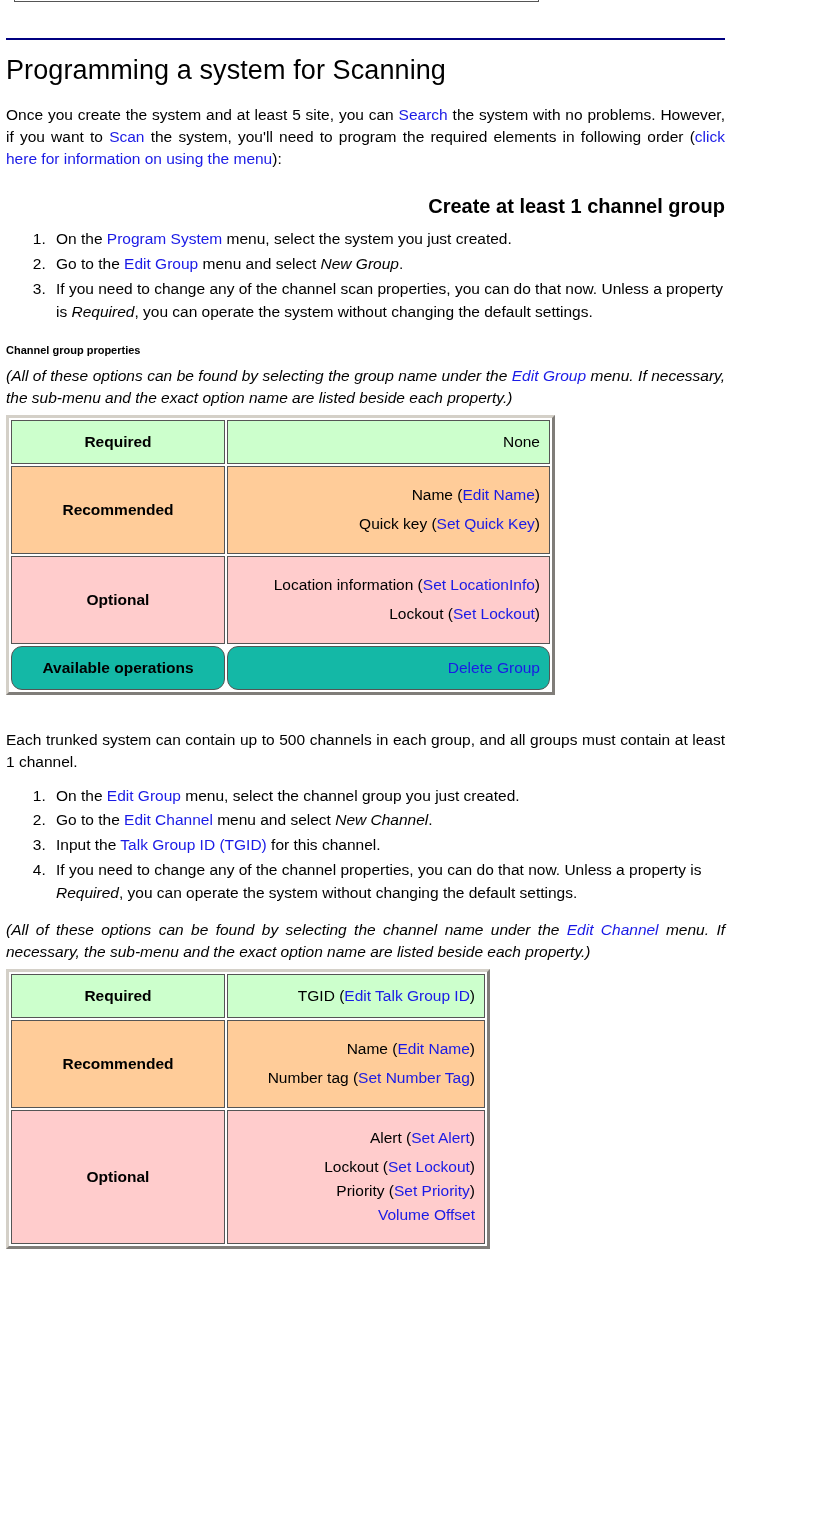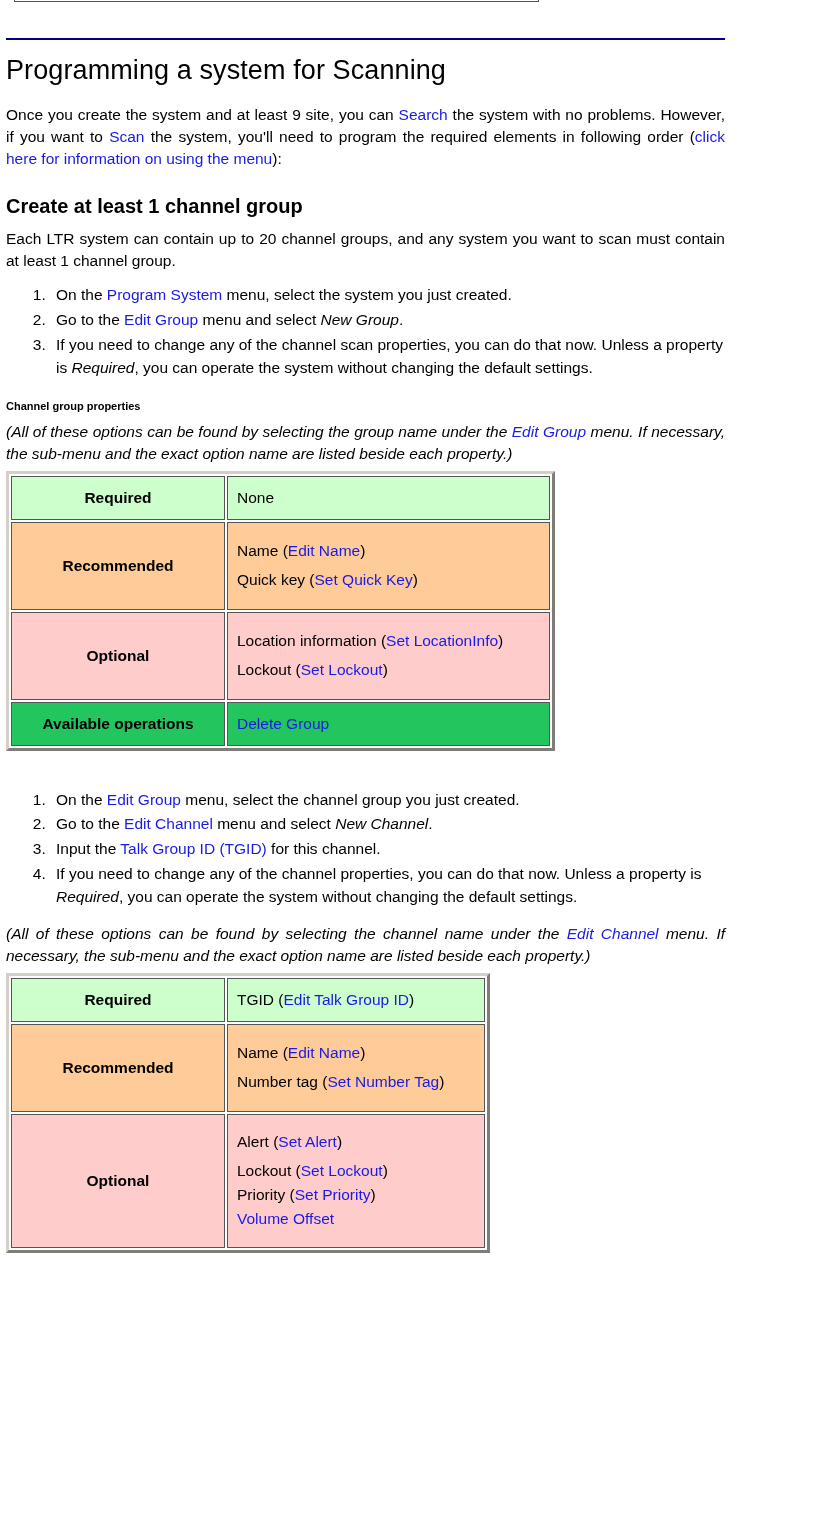--- a/index.html
+++ b/index.html
@@ -49,20 +49,21 @@
     margin: 14px 0 18px 0;
     line-height: 1.2;
     letter-spacing: 0.1px;
   }
 
   h2.section {
     font-size: 20px;
     font-weight: bold;
     margin: 24px 0 10px 0;
     line-height: 1.2;
+    text-align: right;
   }
 
   h3.subsection {
     font-size: 11px;
     font-weight: bold;
     margin: 20px 0 8px 0;
     line-height: 1.2;
   }
 
   p.para {
@@ -103,34 +104,34 @@
     border: 1px solid #555555;
     padding: 7px 9px;
     vertical-align: middle;
   }
   table.proptable td.labelcell {
     font-weight: bold;
     text-align: center;
     white-space: nowrap;
   }
   table.proptable td.valuecell {
-    text-align: left;
+    text-align: right;
   }
   table.proptable td.valuecell .vline {
     display: block;
     margin: 0 0 7px 0;
     white-space: nowrap;
   }
   table.proptable td.valuecell .vline:last-child { margin-bottom: 0; }
   table.proptable td.valuecell .vline.tight { margin-bottom: 2px; }
 
   .row-required td { background: #ccffcc; }
   .row-recommended td { background: #ffcc99; }
   .row-optional td { background: #ffcccc; }
-  .row-available td { background: #22c55e; }
+  .row-available td { background: #14b8a6; border-radius: 11px; }
 
   
   #table-group-properties { width: 549px; }
   #table-group-properties td.labelcell { width: 194px; }
   #table-group-properties .row-required td { height: 28px; }
   #table-group-properties .row-recommended td { height: 72px; }
   #table-group-properties .row-optional td { height: 72px; }
   #table-group-properties .row-available td { height: 28px; }
 
   
@@ -147,26 +148,25 @@
 
 <div class="top-stub"></div>
 
 <div class="page">
 
   <hr class="rule">
 
   <h1 class="doc-title">Programming a system for Scanning</h1>
 
   <p class="para">
-    <span>Once you create the system and at least 9 site, you can </span><a class="link">Search</a><span> the system with no problems. However, if you want to </span><a class="link">Scan</a><span> the system, you'll need to program the required elements in following order (</span><a class="link">click here for information on using the menu</a><span>):</span>
+    <span>Once you create the system and at least 5 site, you can </span><a class="link">Search</a><span> the system with no problems. However, if you want to </span><a class="link">Scan</a><span> the system, you'll need to program the required elements in following order (</span><a class="link">click here for information on using the menu</a><span>):</span>
   </p>
 
   <h2 class="section">Create at least 1 channel group</h2>
 
-  <p class="para">Each LTR system can contain up to 20 channel groups, and any system you want to scan must contain at least 1 channel group.</p>
 
   <ol class="steps">
     <li>
       <span>On the </span><a class="link">Program System</a><span> menu, select the system you just created.</span>
     </li>
     <li>
       <span>Go to the </span><a class="link">Edit Group</a><span> menu and select </span><i>New Group</i><span>.</span>
     </li>
     <li>
       <span>If you need to change any of the channel scan properties, you can do that now. Unless a property is </span><i>Required</i><span>, you can operate the system without changing the default settings.</span>
@@ -206,20 +206,21 @@
         <td class="valuecell">
           <span class="vline"><a class="link">Delete Group</a></span>
         </td>
       </tr>
     </tbody>
   </table>
 
   <div class="spacer-after-table"></div>
 
 
+  <p class="para">Each trunked system can contain up to 500 channels in each group, and all groups must contain at least 1 channel.</p>
 
   <ol class="steps">
     <li>
       <span>On the </span><a class="link">Edit Group</a><span> menu, select the channel group you just created.</span>
     </li>
     <li>
       <span>Go to the </span><a class="link">Edit Channel</a><span> menu and select </span><i>New Channel</i><span>.</span>
     </li>
     <li>
       <span>Input the </span><a class="link">Talk Group ID (TGID)</a><span> for this channel.</span>

